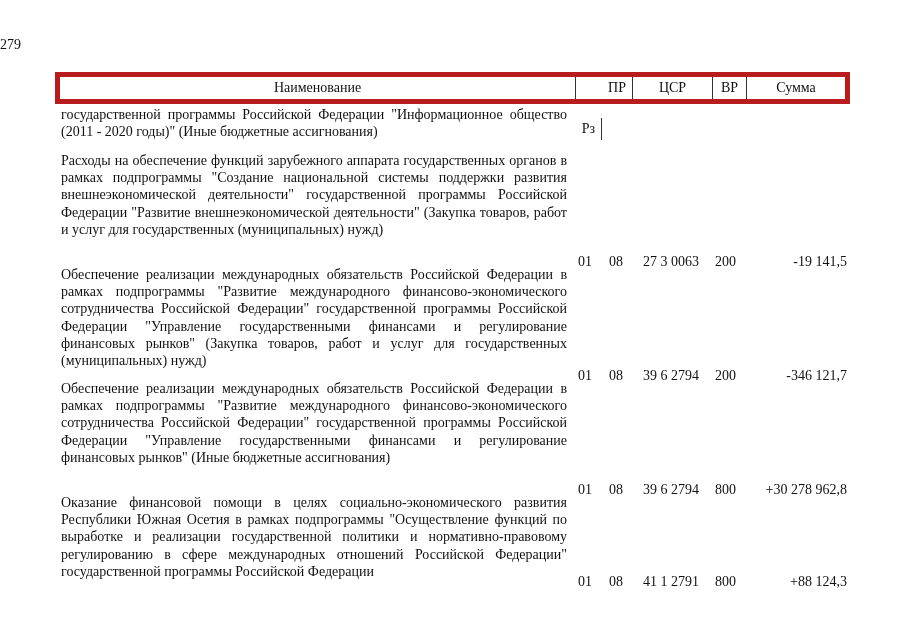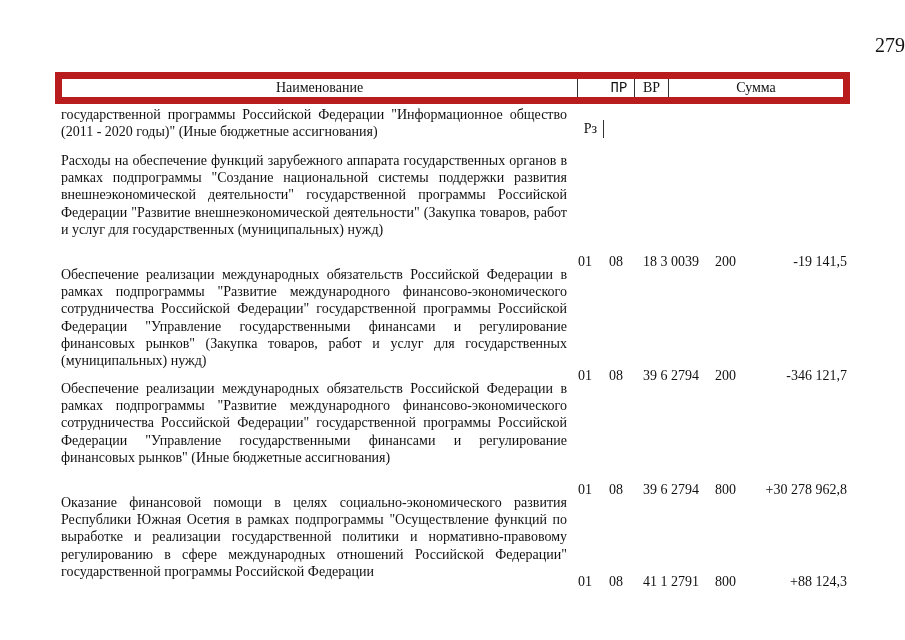--- a/index.html
+++ b/index.html
@@ -13,47 +13,47 @@
     position: relative;
     overflow: hidden;
     font-family: "Liberation Serif", "DejaVu Serif", serif;
     color: #111111;
   }
   .page-number {
     position: absolute;
     top: 37px;
     left: 0;
     width: 905px;
-    text-align: right;
-    font-size: 20px;
+    text-align: left;
+    font-size: 14px;
     line-height: 16px;
   }
   .header-table {
     position: absolute;
     top: 72px;
     left: 55px;
     width: 795px;
     height: 32px;
-    border: 7px solid #b91c1c;
+    border: 5px solid #b91c1c;
     box-sizing: border-box;
     display: flex;
   }
   .hcell {
     display: flex;
     align-items: center;
     justify-content: center;
     font-size: 14px;
     border-right: 1px solid #333;
     box-sizing: border-box;
     height: 100%;
   }
   .hcell:last-child { border-right: none; }
   .h-name { width: 516px; }
   .h-rz { width: 26px; margin-top: 41px; }
-  .h-pr { width: 31px; font-family: Liberation Mono, monospace; }
+  .h-pr { width: 31px; }
   .h-csr { width: 80px; }
   .h-vr { width: 34px; }
   .h-sum { flex: 1; text-align: right; }
 
   .row {
     position: absolute;
     left: 61px;
     width: 790px;
   }
   .row .name {
@@ -86,34 +86,35 @@
 </style>
 </head>
 <body>
 
 <div class="page-number">279</div>
 
 <div class="header-table">
   <div class="hcell h-name">Наименование</div>
   <div class="hcell h-rz">Рз</div>
   <div class="hcell h-pr">ПР</div>
+  <div class="hcell h-csr">ЦСР</div>
   <div class="hcell h-vr">ВР</div>
   <div class="hcell h-sum">Сумма</div>
 </div>
 
 <div class="row" style="top:106px; height:36px;">
   <div class="name">государственной программы Российской Федерации "Информационное общество (2011 - 2020 годы)" (Иные бюджетные ассигнования)</div>
 </div>
 
 <div class="row" style="top:152px; height:104px;">
   <div class="name">Расходы на обеспечение функций зарубежного аппарата государственных органов в рамках подпрограммы "Создание национальной системы поддержки развития внешнеэкономической деятельности" государственной программы Российской Федерации "Развитие внешнеэкономической деятельности" (Закупка товаров, работ и услуг для государственных (муниципальных) нужд)</div>
   <div class="cells" style="top:85px;">
     <span class="c c-rz">01</span>
     <span class="c c-pr">08</span>
-    <span class="c c-csr">18 3 0039</span>
+    <span class="c c-csr">27 3 0063</span>
     <span class="c c-vr">200</span>
     <span class="c c-sum">-19 141,5</span>
   </div>
 </div>
 
 <div class="row" style="top:266px; height:104px;">
   <div class="name">Обеспечение реализации международных обязательств Российской Федерации в рамках подпрограммы "Развитие международного финансово-экономического сотрудничества Российской Федерации" государственной программы Российской Федерации "Управление государственными финансами и регулирование финансовых рынков" (Закупка товаров, работ и услуг для государственных (муниципальных) нужд)</div>
   <div class="cells" style="top:85px;">
     <span class="c c-rz">01</span>
     <span class="c c-pr">08</span>

